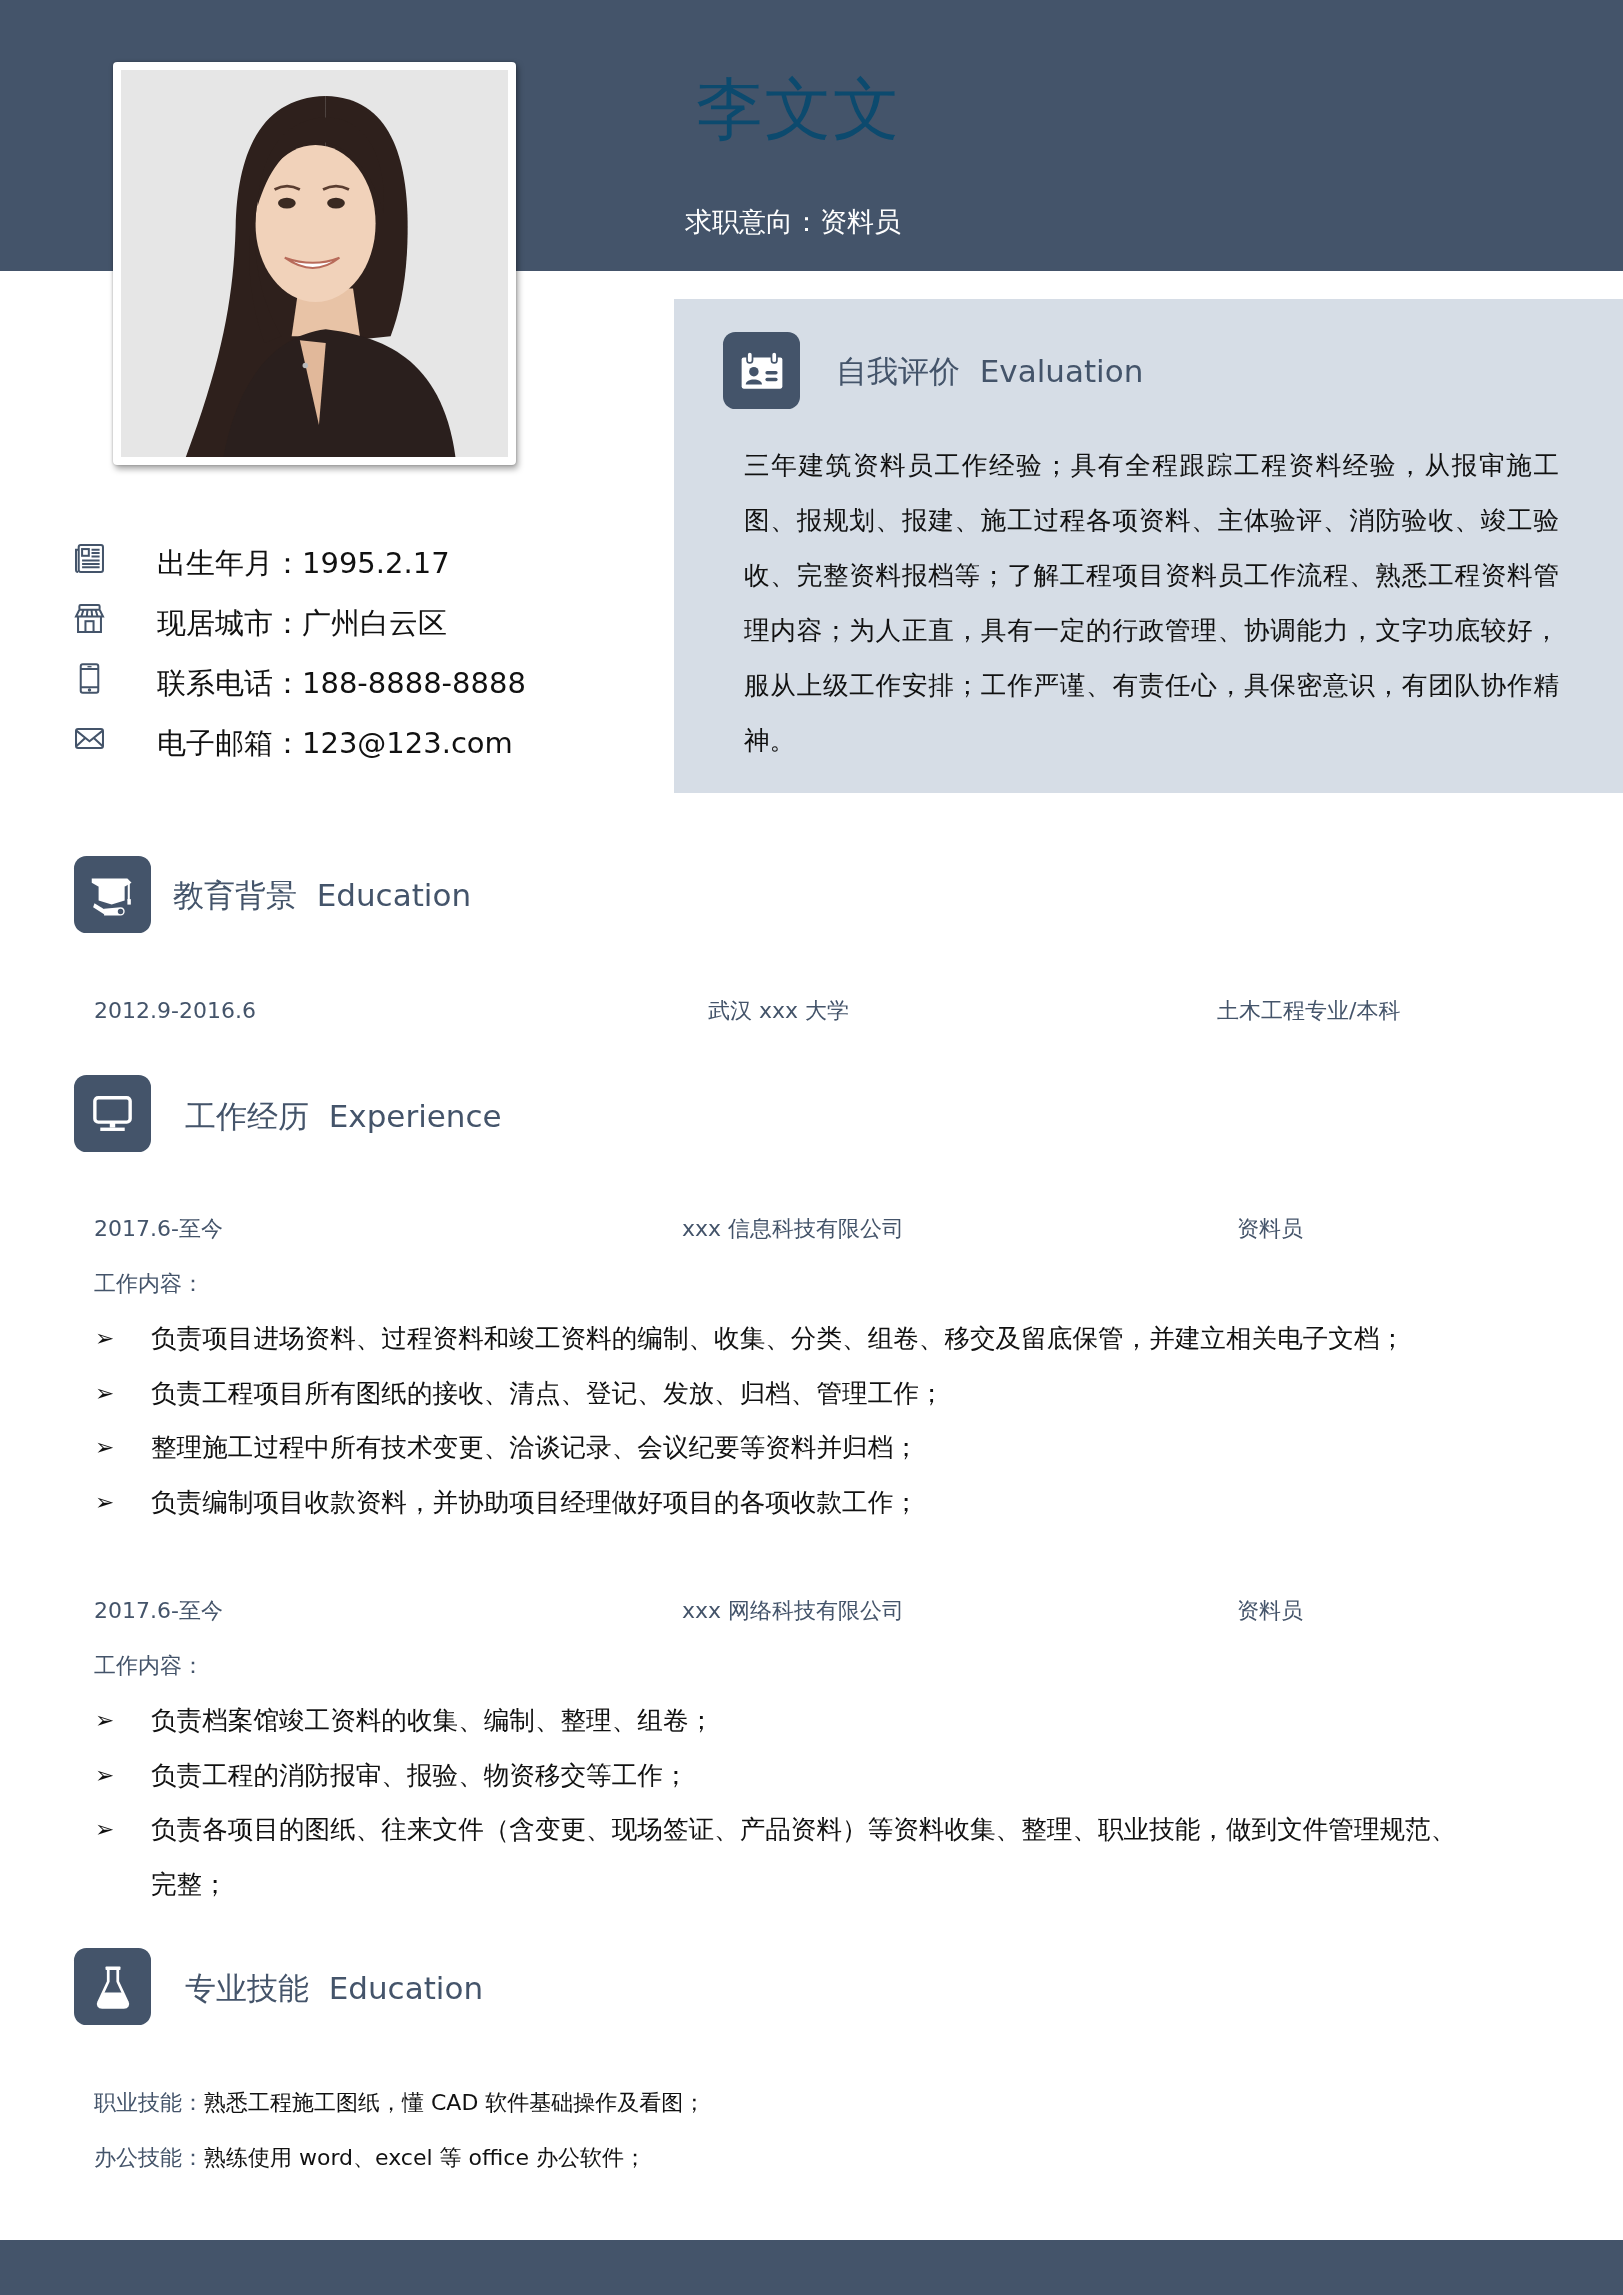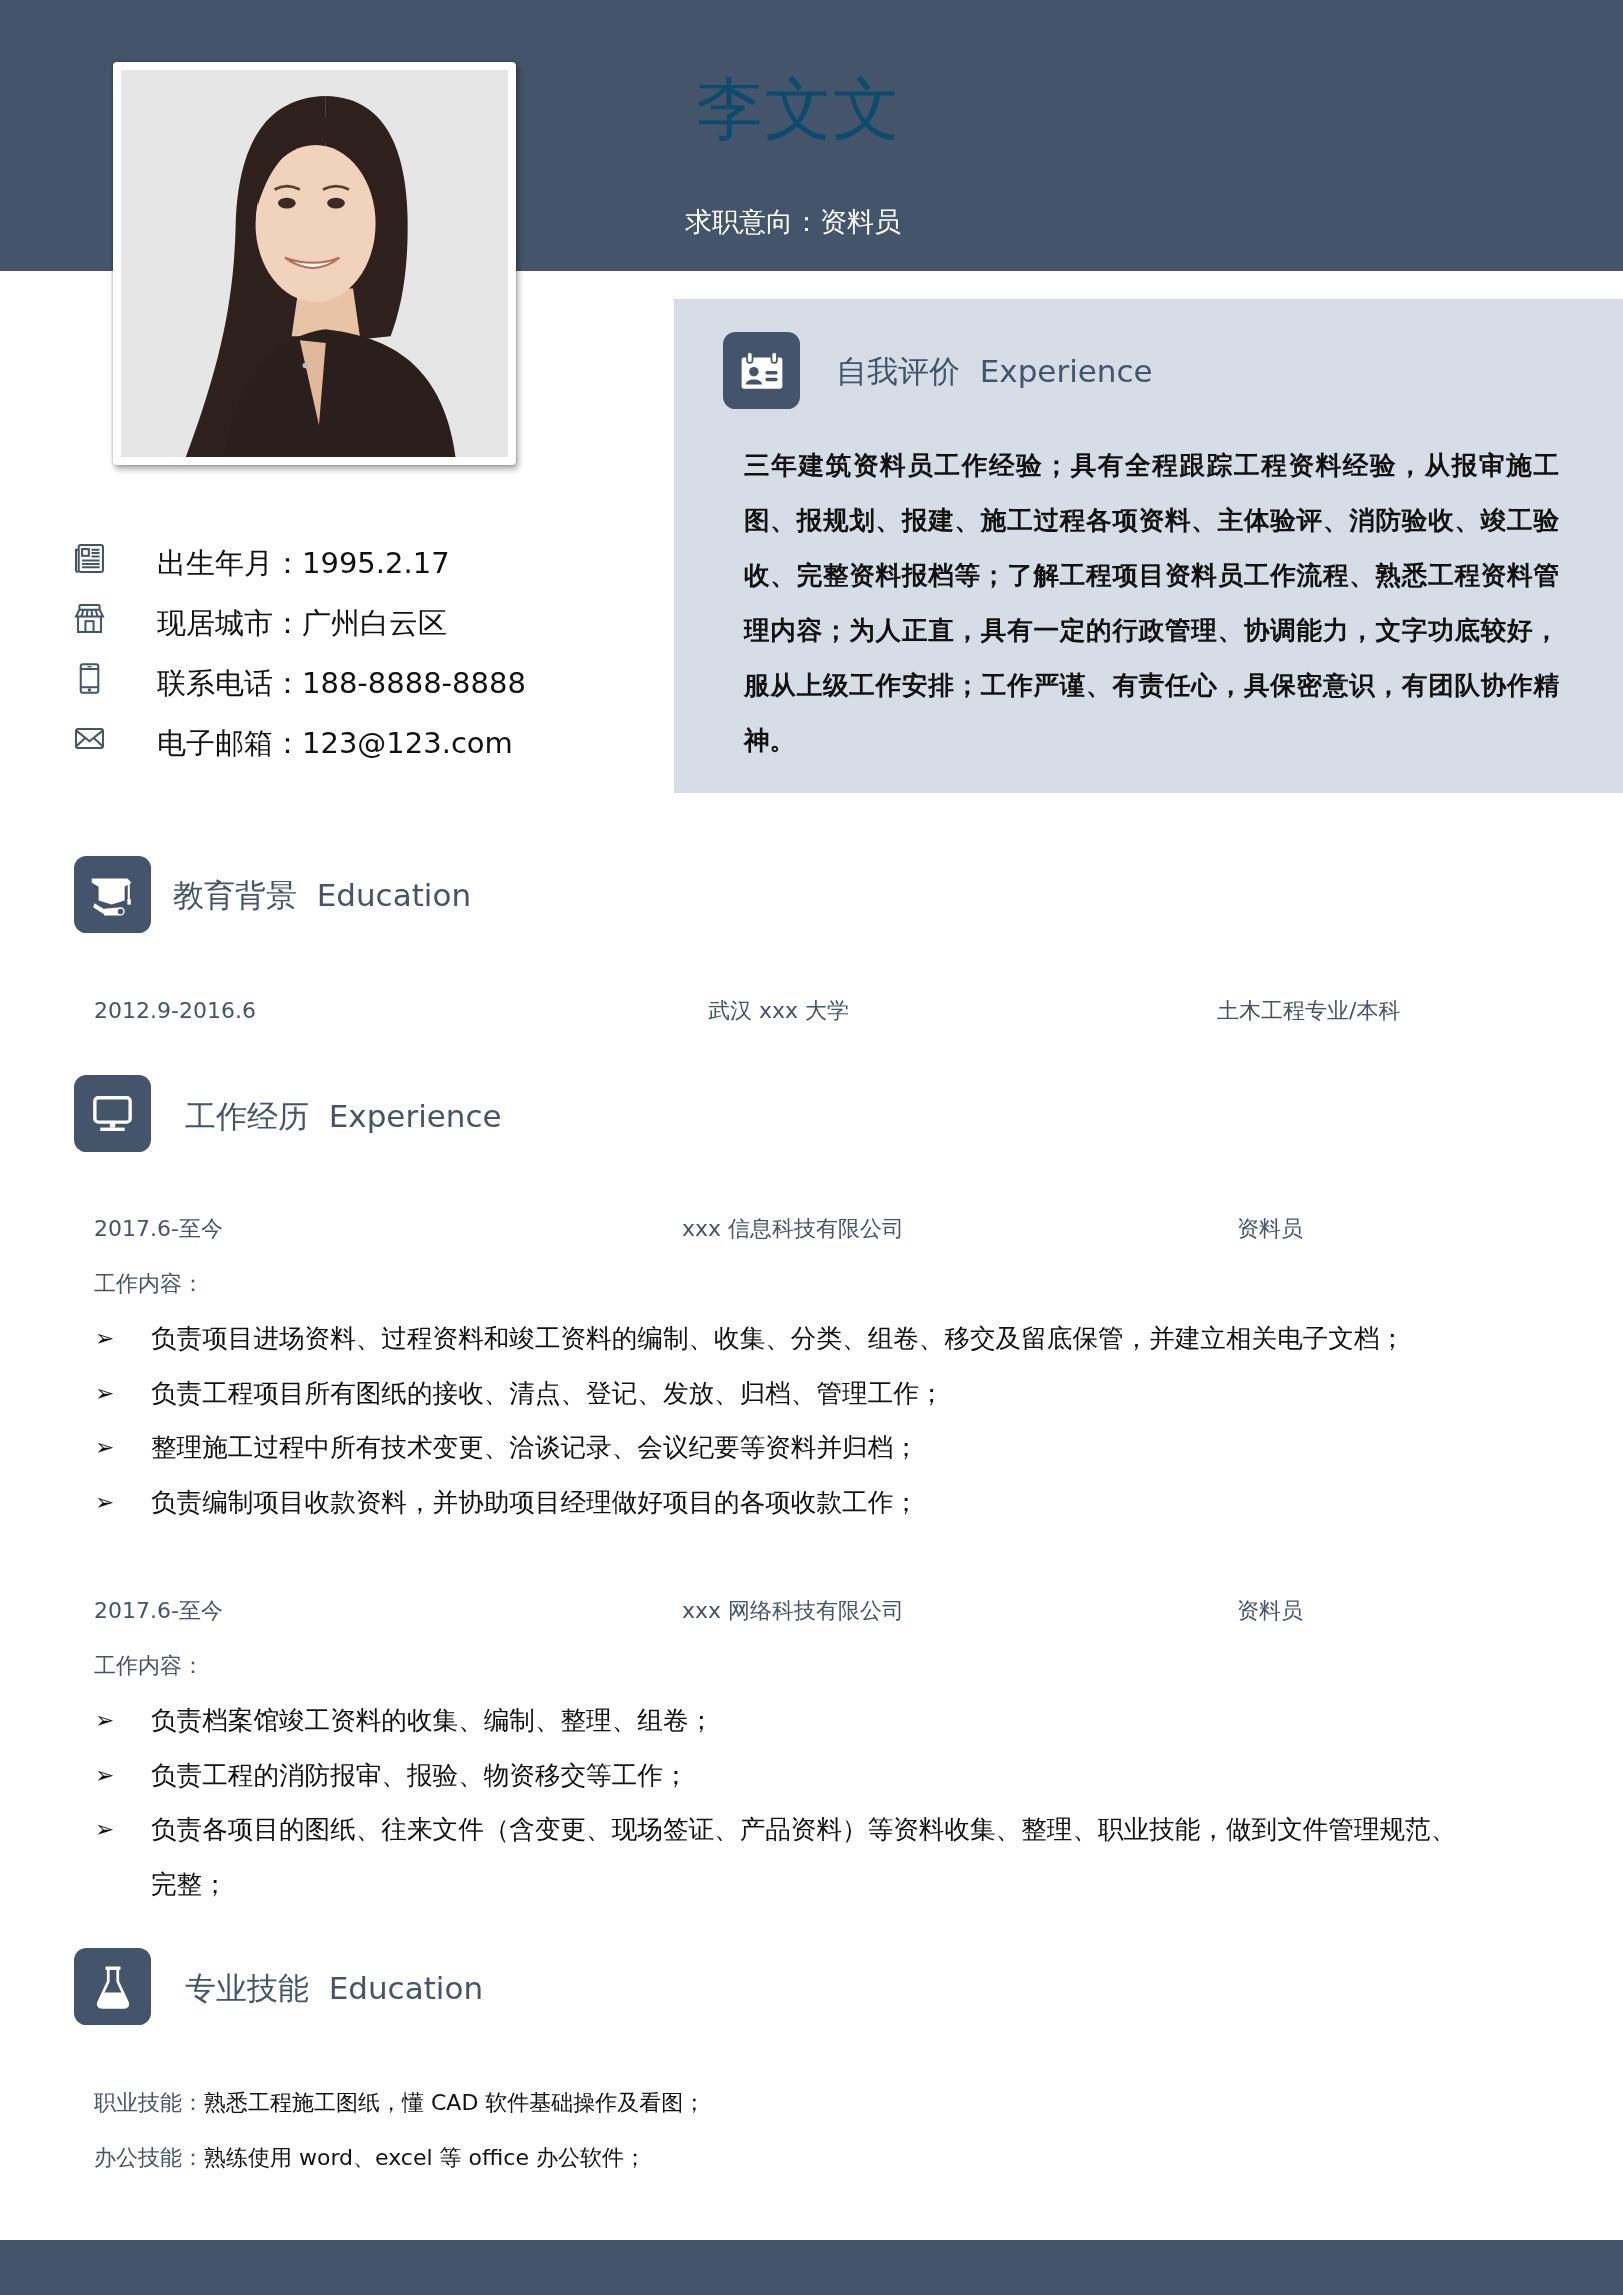--- a/index.html
+++ b/index.html
@@ -13,21 +13,21 @@
   .photo-frame { left: 113px; top: 62px; width: 403px; height: 403px; background: #ffffff; border-radius: 4.1px;
     box-shadow: 2px 3.4px 6.8px rgba(0,0,0,0.35), 0 0 2.7px rgba(0,0,0,0.25); padding: 8.2px; }
   .photo { width: 100%; height: 100%; background: #e6e6e6; position: relative; overflow: hidden; }
 
   .name { left: 696px; top: 68px; font-size: 67px; color: #0c4a6e; line-height: 82px; letter-spacing: 1.4px; }
   .intent { left: 685px; top: 203px; font-size: 27px; color: #ffffff; line-height: 37px; }
 
   .eval-panel { left: 674px; top: 299px; width: 949px; height: 494px; background: #d6dde6; }
   .icon-box { width: 77px; height: 77px; background: #44546a; border-radius: 12.3px; display: flex; align-items: center; justify-content: center; }
   .section-title { font-size: 31px; color: #44546a; line-height: 41px; white-space: pre; }
-  .eval-text { left: 744px; top: 438px; width: 815px; font-size: 25.6px; line-height: 55px; color: #111; text-align: justify; font-weight: bold; }
+  .eval-text { left: 744px; top: 438px; width: 815px; font-size: 25.6px; line-height: 55px; color: #111; text-align: justify; }
 
   .contact-row { left: 74px; height: 41px; display: flex; align-items: flex-start; }
   .contact-icon { width: 31px; height: 31px; display: flex; align-items: center; justify-content: center; }
   .contact-text { position: absolute; left: 83px; font-size: 29px; color: #111; white-space: nowrap; line-height: 41px; }
 
   .row-text { font-size: 22px; color: #44546a; line-height: 34px; white-space: nowrap; }
   .bullet-row { left: 95px; font-size: 25.6px; line-height: 34px; color: #111; white-space: nowrap; }
   .bullet-glyph { position: absolute; left: 0; top: 0; font-size: 23px; color: #111; }
   .bullet-text { position: absolute; left: 56px; top: 0; }
   .skill-label { color: #44546a; }
@@ -118,21 +118,21 @@
   <svg width="44" height="38" viewBox="0 0 64 56">
     <rect x="2" y="8" width="60" height="46" rx="3" fill="#ffffff"></rect>
     <rect x="10" y="0" width="8" height="16" rx="4" fill="#ffffff" stroke="#44546a" stroke-width="2.5"></rect>
     <rect x="46" y="0" width="8" height="16" rx="4" fill="#ffffff" stroke="#44546a" stroke-width="2.5"></rect>
     <circle cx="20" cy="29" r="7" fill="#44546a"></circle>
     <path d="M8 48 C8 38 32 38 32 48 Z" fill="#44546a"></path>
     <rect x="37" y="28" width="18" height="5" rx="2.5" fill="#44546a"></rect>
     <rect x="37" y="38" width="18" height="5" rx="2.5" fill="#44546a"></rect>
   </svg>
 </div>
-<div class="abs section-title" style="left:836px; top:351px;">自我评价  Experience</div>
+<div class="abs section-title" style="left:836px; top:351px;">自我评价  Evaluation</div>
 <div class="abs eval-text">三年建筑资料员工作经验；具有全程跟踪工程资料经验，从报审施工图、报规划、报建、施工过程各项资料、主体验评、消防验收、竣工验收、完整资料报档等；了解工程项目资料员工作流程、熟悉工程资料管理内容；为人正直，具有一定的行政管理、协调能力，文字功底较好，服从上级工作安排；工作严谨、有责任心，具保密意识，有团队协作精神。</div>
 
 <div class="abs icon-box" style="left:74px; top:856px;">
   <svg width="48" height="44" viewBox="0 0 70 64">
     <path d="M4 8 L56 8 L62 14 L48 22 L18 22 L4 14 Z" fill="#ffffff"></path>
     <path d="M14 20 L52 20 L52 40 L33 46 L14 40 Z" fill="#ffffff"></path>
     <path d="M58 14 L58 40" stroke="#ffffff" stroke-width="3"></path>
     <rect x="56" y="38" width="5" height="8" fill="#ffffff"></rect>
     <path d="M8 44 L24 54 L22 60 L6 50 Z" fill="#ffffff"></path>
     <path d="M22 52 L46 50 C54 50 54 62 46 62 L22 62 Z" fill="#ffffff"></path>

